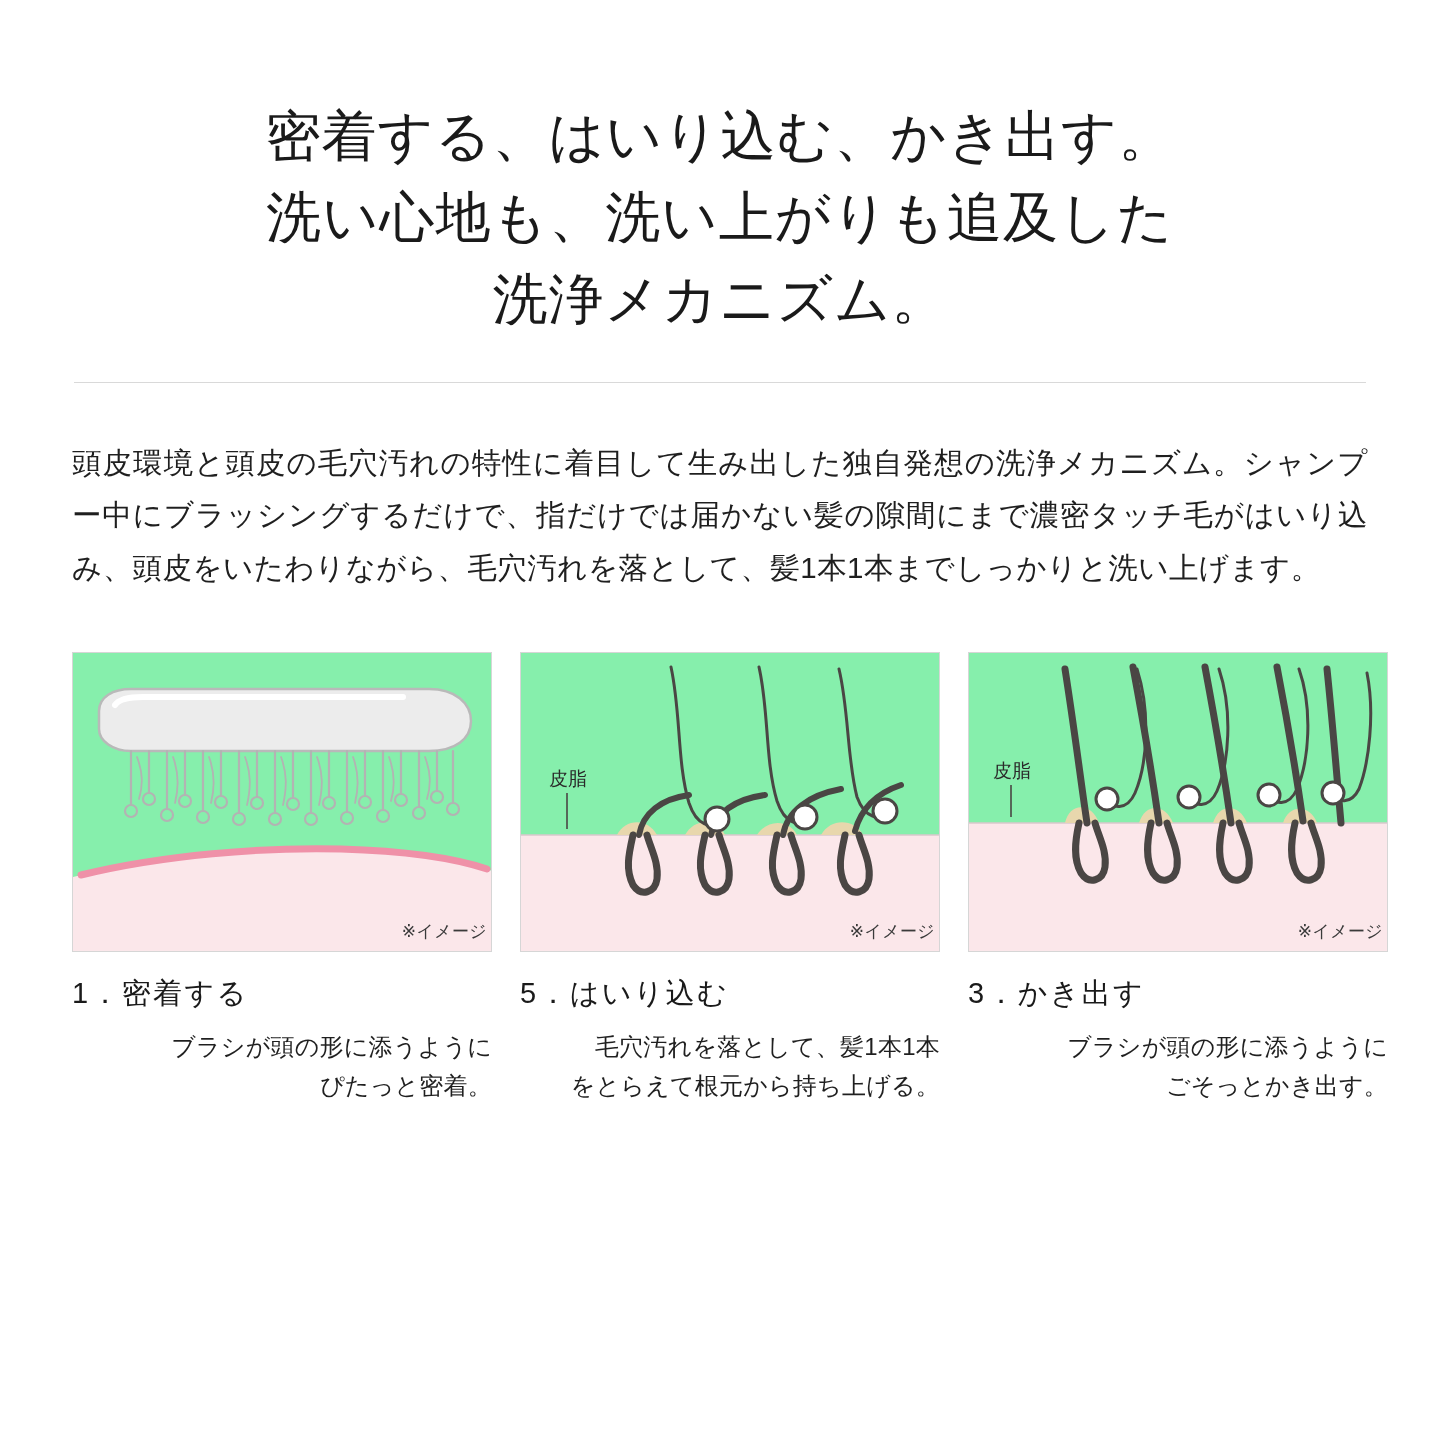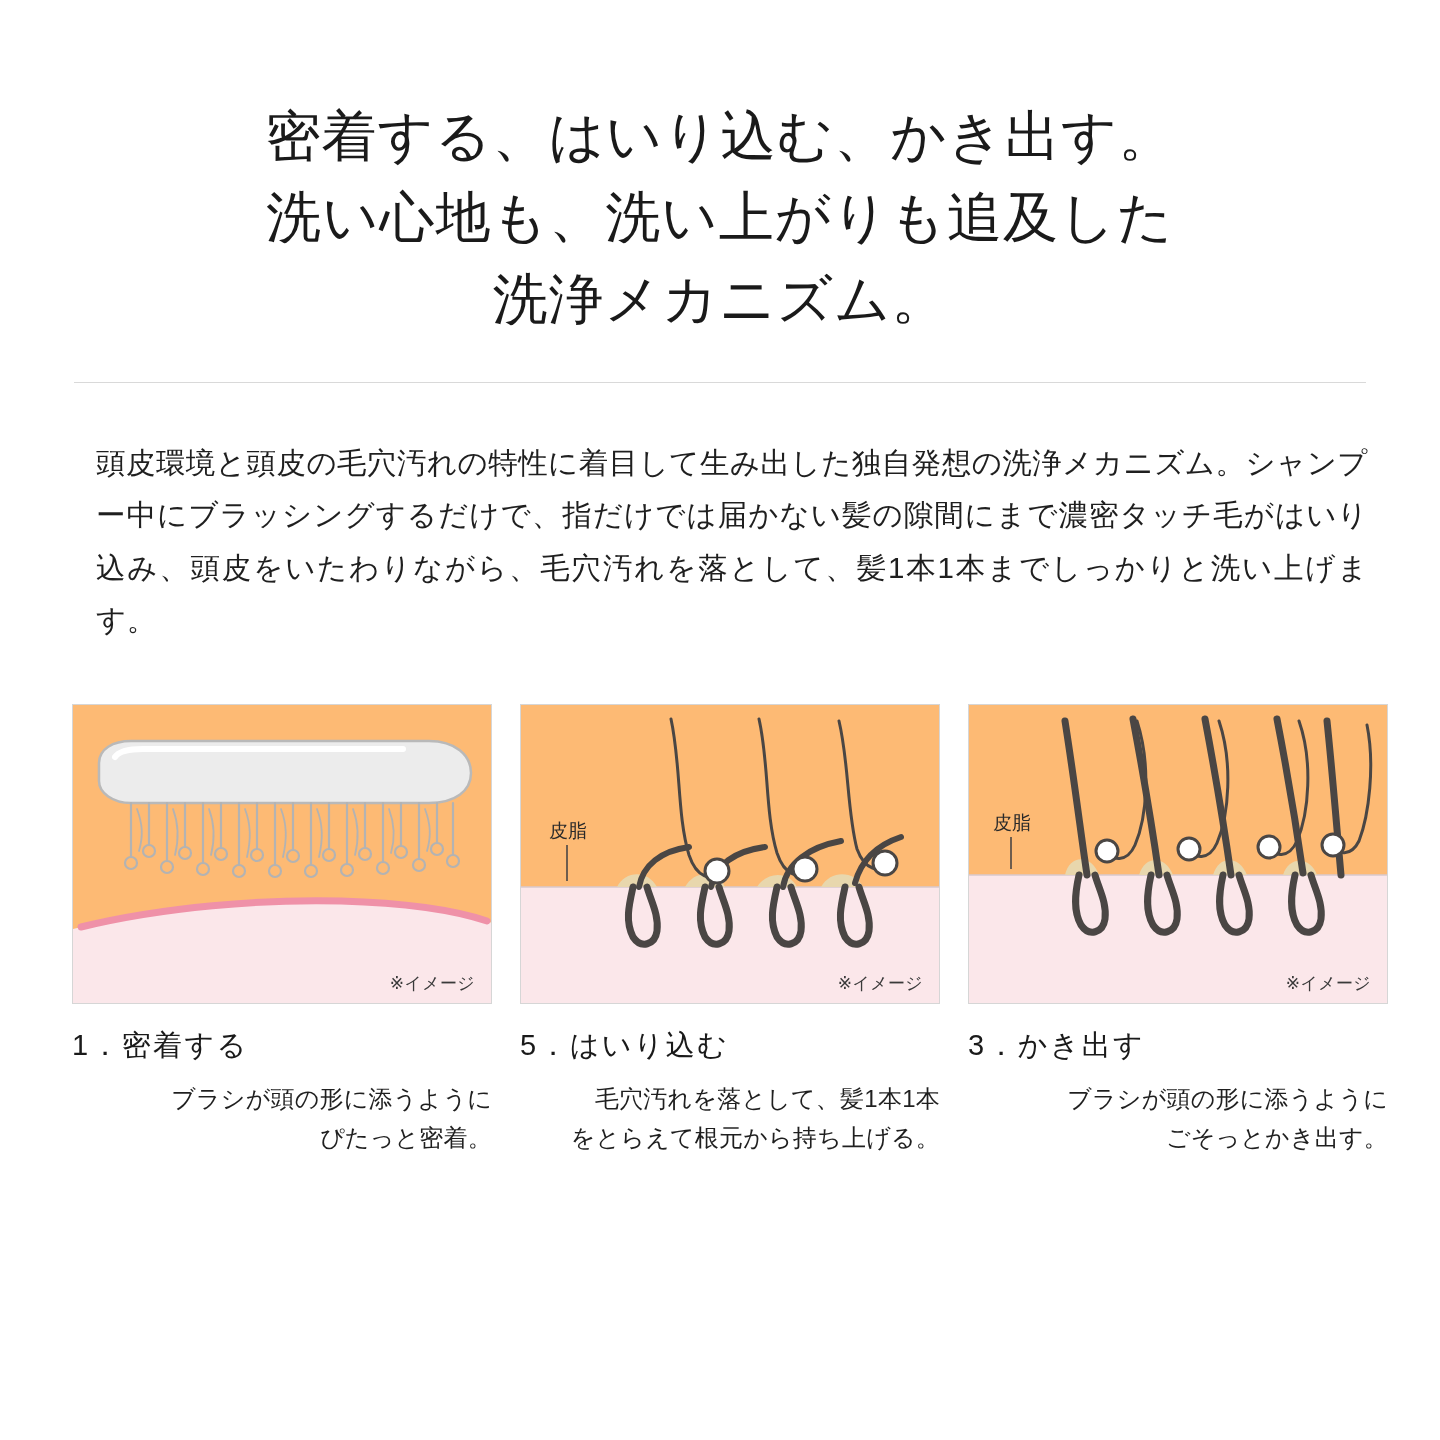--- a/index.html
+++ b/index.html
@@ -37,21 +37,21 @@
 
   
   .divider {
     margin: 42px 74px 0 74px;
     height: 1px;
     background: #d9d9d9;
   }
 
   
   .lead {
-    margin: 54px 72px 0 96px;
+    margin: 54px 72px 0 72px;
     font-size: 29.5px;
     line-height: 1.77;
     letter-spacing: 0.015em;
     color: #1f1f1f;
     text-align: justify;
     text-justify: inter-character;
   }
 
   
   .cards {
@@ -62,26 +62,26 @@
   .card {
     width: 420px;
   }
   .figure {
     position: relative;
     width: 420px;
     height: 300px;
     border: 1px solid #d6d6d6;
     box-sizing: border-box;
     overflow: hidden;
-    background: #fdba74;
+    background: #86efac;
   }
   .figure svg { display: block; }
   .img-note {
     position: absolute;
-    right: 16px;
+    right: 4px;
     bottom: 8px;
     font-size: 17px;
     color: #3a3a3a;
     letter-spacing: 0.02em;
   }
   .card-title {
     margin-top: 22px;
     font-size: 29px;
     letter-spacing: 0.08em;
     color: #1a1a1a;

